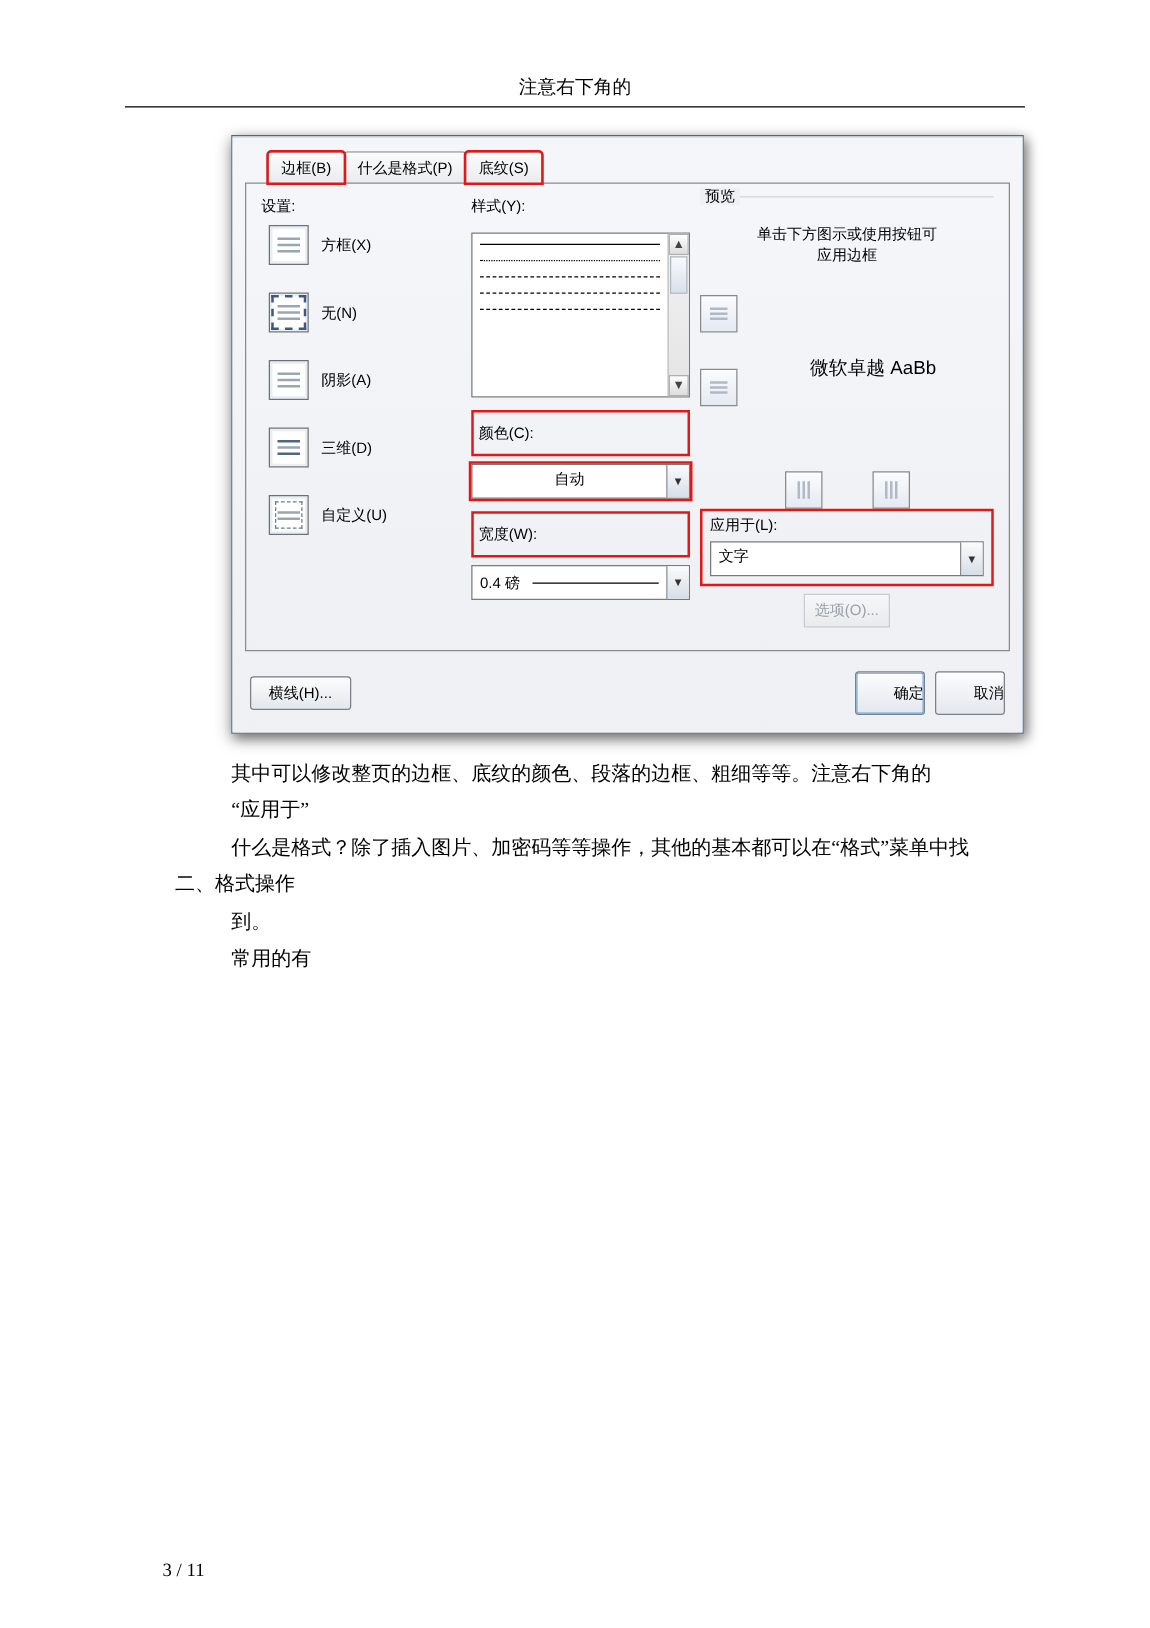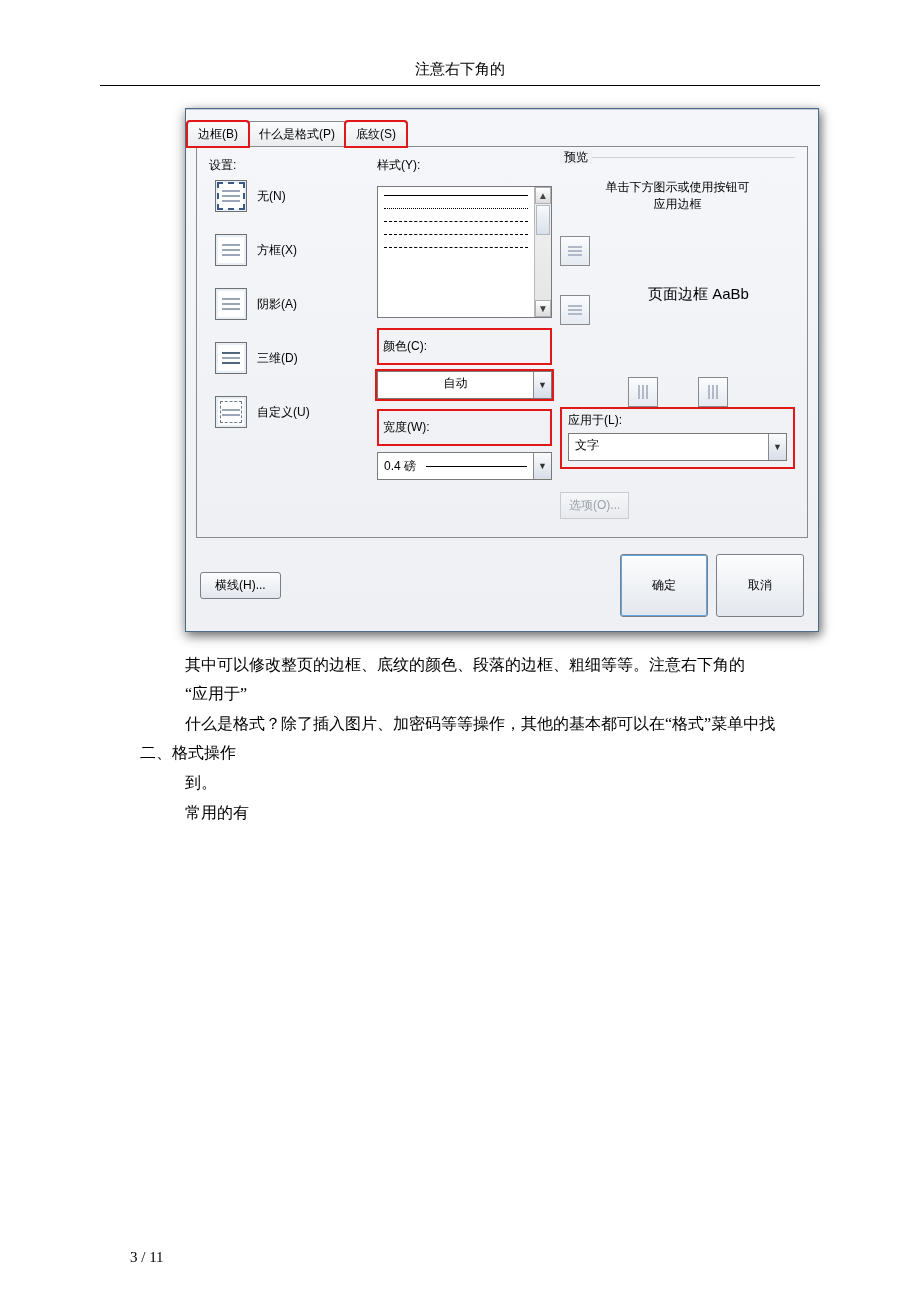--- a/index.html
+++ b/index.html
@@ -65,21 +65,21 @@
     color:#fff;
     width:46px;
     font-weight:bold;
   }
   .dlg-body {
     background: linear-gradient(#f4f6f9,#eef0f3);
     border-top: 1px solid #c6cbd3;
   }
   .tabs-row {
     display:flex;
-    padding: 10px 10px 0 1px;
+    padding: 10px 10px 0 28px;
     gap: 0;
   }
   .tab {
     padding: 4px 10px 4px 10px;
     border: 1px solid #8a8a8a;
     border-bottom: none;
     background: linear-gradient(#fbfcfd,#e9ebee);
     border-radius: 3px 3px 0 0;
     margin-right: 0;
     position: relative;
@@ -217,22 +217,22 @@
     display:flex; justify-content:center; gap:40px;
     margin-top:6px;
   }
   .apply-block {
     border:2px solid #e21818;
     padding:3px 6px 6px 6px;
     margin-top:auto;
   }
   .apply-label { font-size:12px; }
   .options-row {
-    text-align:left;
-    margin-top:23px;
+    text-align:center;
+    margin-top:6px;
   }
   .disabled-link {
     color:#9aa1ab; font-size:12px;
     padding:4px 8px;
     border:1px solid #c8ccd2;
     background:linear-gradient(#f6f7f8,#e8eaed);
     display:inline-block;
   }
   .dlg-footer {
     display:flex;
@@ -242,22 +242,22 @@
   .dlg-footer .left-btn {
     font-size:12px;
     padding:4px 14px;
     border:1px solid #7a7f88;
     border-radius:3px;
     background:linear-gradient(#fcfdfe,#e3e7ed);
   }
   .dlg-footer .spacer { flex:1; }
   .dlg-footer .btn {
     font-size:12px;
-    width:88px; text-align:center;
-    padding:22px 0;
+    width:56px; text-align:right;
+    padding:8px 0;
     border:1px solid #7a7f88;
     border-radius:3px;
     background:linear-gradient(#fcfdfe,#e3e7ed);
     margin-left:8px;
   }
   .dlg-footer .btn.primary {
     box-shadow:0 0 0 1px #5ea7e8 inset;
   }
   
   .doc-text { margin-left:85px; font-size:16px; line-height:1.85; }
@@ -286,34 +286,34 @@
           <div class="tab tab-last">什么是格式(P)</div>
           <div class="tab tab-last active">底纹(S)</div>
         </div>
 
         <div class="panel">
 
           <div>
             <div class="col-label">设置:</div>
             <div class="setting-list">
               <div class="setting-item">
+                <div class="setting-icon">
+                  <div class="bar"></div>
+                    <div class="bar"></div>
+                    <div class="bar"></div>
+                </div>
+                <span class="setting-text">方框(X)</span>
+              </div>
+              <div class="setting-item">
                 <div class="setting-icon active">
                   <div class="bar"></div>
                     <div class="bar"></div>
                     <div class="bar"></div>
                 </div>
                 <span class="setting-text">无(N)</span>
-              </div>
-              <div class="setting-item">
-                <div class="setting-icon">
-                  <div class="bar"></div>
-                    <div class="bar"></div>
-                    <div class="bar"></div>
-                </div>
-                <span class="setting-text">方框(X)</span>
               </div>
               <div class="setting-item">
                 <div class="setting-icon">
                   <div class="bar"></div>
                     <div class="bar"></div>
                     <div class="bar"></div>
                 </div>
                 <span class="setting-text">阴影(A)</span>
               </div>
               <div class="setting-item">
@@ -372,21 +372,21 @@
             <div class="fieldset-title"><span>预览</span></div>
             <div class="hint">
               <div>单击下方图示或使用按钮可</div>
               <div>应用边框</div>
             </div>
             <div class="preview-area">
               <div class="pv-btn">
                   <div class="il"></div>
                 </div>
               <div class="pv-canvas">
-                <span class="pv-text">页面边框 AaBb</span>
+                <span class="pv-text">微软卓越 AaBb</span>
               </div>
               <div class="pv-btn">
                   <div class="il"></div>
                 </div>
               <div></div>
               <div class="pv-bottom-btns">
                 <div class="pv-btn">
                     <div class="il" style="transform:rotate(90deg)"></div>
                   </div>
                 <div class="pv-btn">

